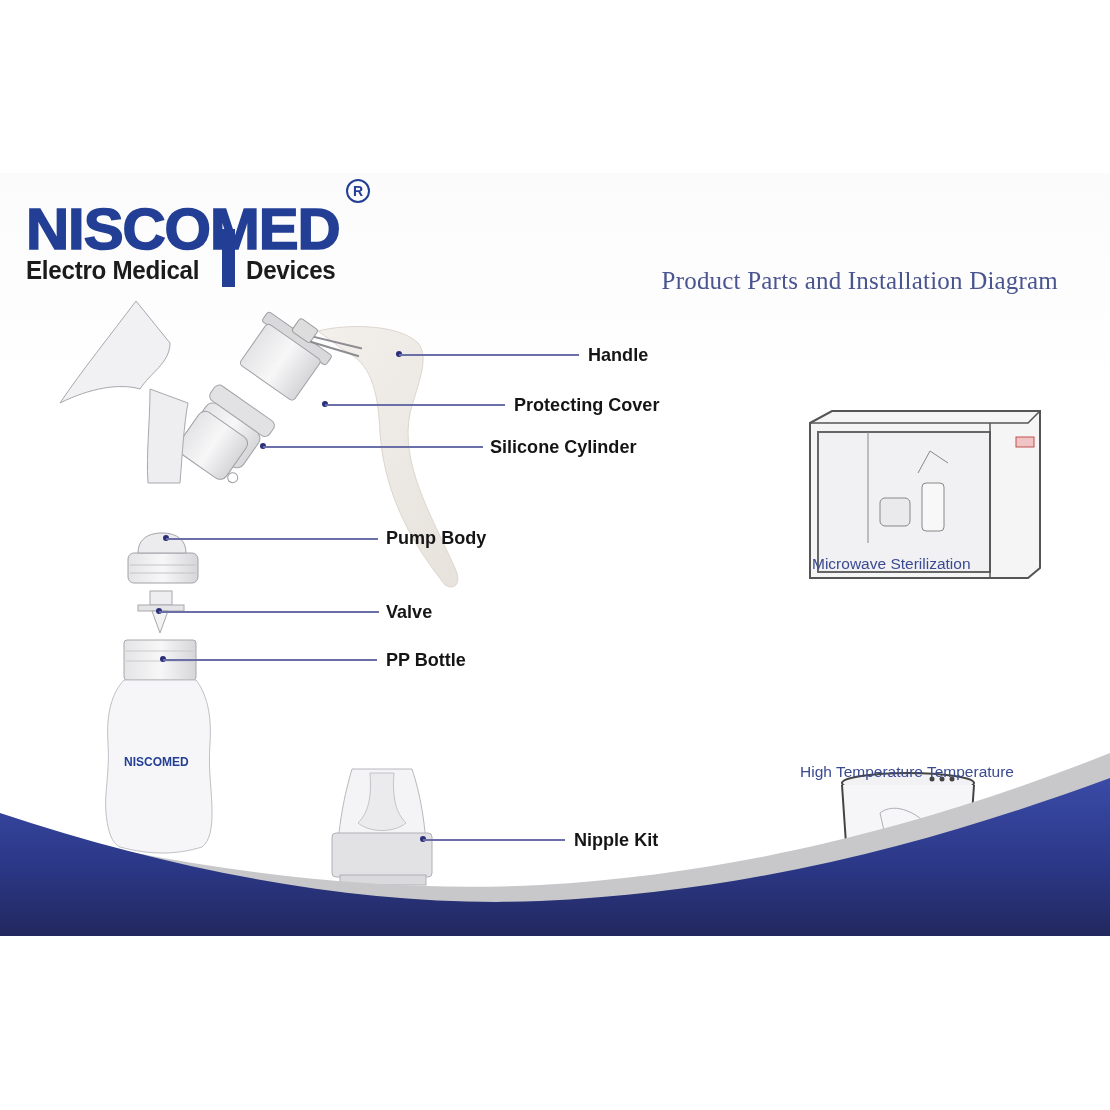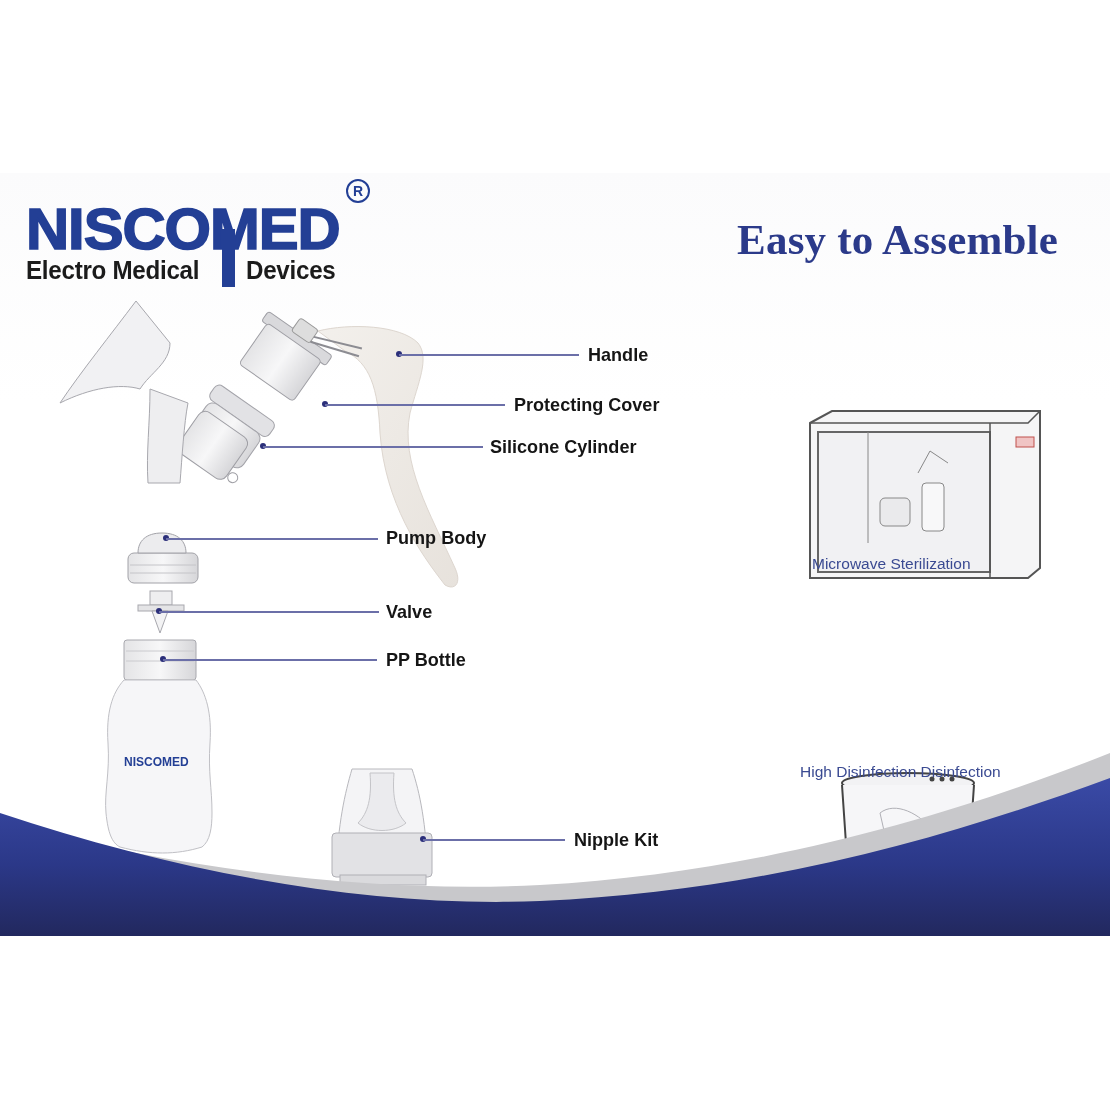--- a/index.html
+++ b/index.html
@@ -67,21 +67,21 @@
 <div class="banner">
 
   <div>
     <div class="logo-word">NISCOMED</div>
     <div class="logo-bar"></div>
     <div class="logo-reg">R</div>
     <div class="logo-sub-left">Electro Medical</div>
     <div class="logo-sub-right">Devices</div>
   </div>
 
-  <div class="title">Easy to Assemble</div>
+  <div class="subtitle">Product Parts and Installation Diagram</div>
 
   <svg class="abs" style="left:0;top:0" width="1110" height="763">
     <defs>
       <linearGradient id="plastic" x1="0" x2="1" y1="0" y2="0">
         <stop offset="0" stop-color="#e4e4e6"></stop>
         <stop offset="0.5" stop-color="#f7f7f8"></stop>
         <stop offset="1" stop-color="#d6d6d9"></stop>
       </linearGradient>
       <linearGradient id="handle" x1="0" x2="1" y1="0" y2="1">
         <stop offset="0" stop-color="#f3f0ec"></stop>
@@ -194,21 +194,21 @@
     <div class="callout-line" style="left:163px;top:486px;width:214px"></div>
     <div class="callout-label" style="left:386px;top:476px">PP Bottle</div>
   </div>
   <div>
     <div class="callout-dot" style="left:420px;top:663px"></div>
     <div class="callout-line" style="left:423px;top:666px;width:142px"></div>
     <div class="callout-label" style="left:574px;top:656px">Nipple Kit</div>
   </div>
 
   <div class="side-caption" style="left:812px;top:382px">Microwave Sterilization</div>
-  <div class="side-caption" style="left:800px;top:590px">High Disinfection Disinfection</div>
+  <div class="side-caption" style="left:800px;top:590px">High Temperature Temperature</div>
 
   <svg class="wave" width="1110" height="763" viewBox="0 0 1110 763" style="top:0">
     <defs>
       <linearGradient id="blueWave" x1="0" x2="0" y1="0" y2="1">
         <stop offset="0" stop-color="#3a4aa6"></stop>
         <stop offset="0.55" stop-color="#2b3888"></stop>
         <stop offset="1" stop-color="#22285e"></stop>
       </linearGradient>
     </defs>
     <path d="M0,650 C200,700 380,720 540,712 C760,700 960,640 1110,580 L1110,763 L0,763 Z" fill="#c8c8cb"></path>

